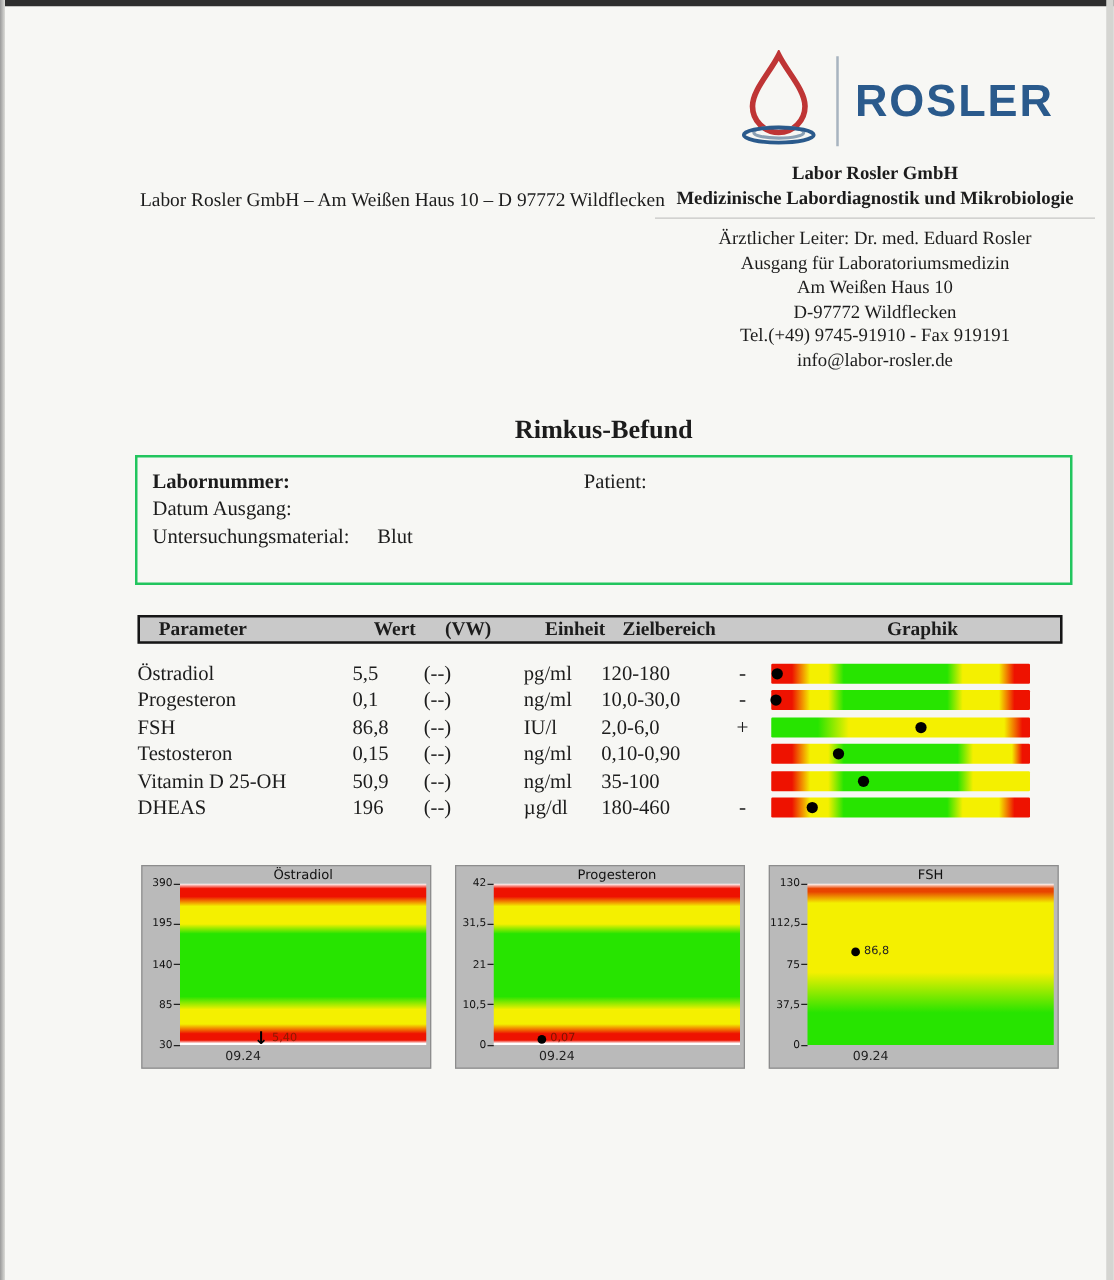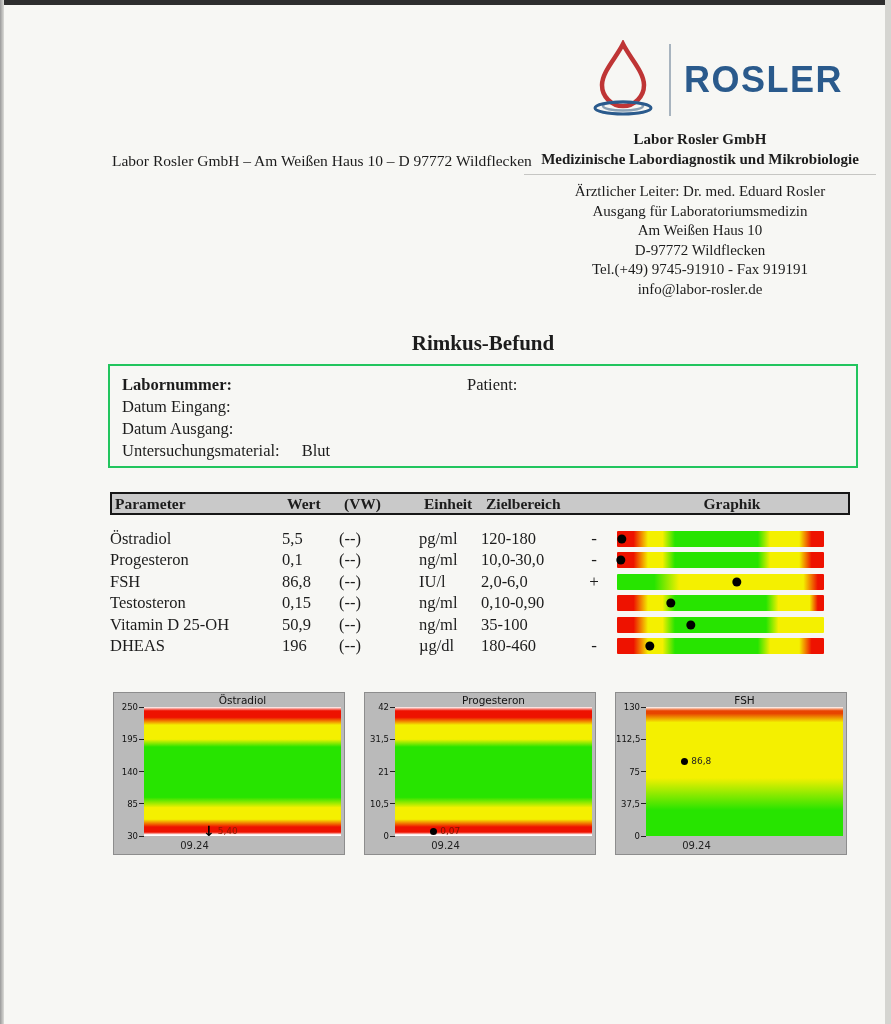--- a/index.html
+++ b/index.html
@@ -37,21 +37,21 @@
               border:2px solid #22c55e; padding:8px 0 0 12px; font-size:16.5px; line-height:22px; }
   .info-line1 { position:relative; }
   .label-bold { font-weight:bold; }
   .patient-label { position:absolute; left:345px; top:0; }
   .material-value { margin-left:18px; }
 
   
   .t-grid { display:grid; grid-template-columns:172px 57px 80px 62px 96px 34px 1fr; align-items:center; }
   .table-header { position:absolute; left:110px; top:492px; width:740px; height:23px;
                   background:#c9c9c9; border:2px solid #161616; font-weight:bold;
-                  font-size:15.5px; padding-left:3px; }
+                  font-size:15.5px; padding-left:15px; }
   .th-graphik { text-align:center; }
   .table-body { position:absolute; left:110px; top:528px; width:714px; font-size:16.5px; }
   .t-row { height:21.5px; }
   .flag-cell { text-align:center; font-size:17px; }
   .bar-cell { position:relative; height:16px; margin-left:6px; border-radius:1px; }
   .marker-dot { position:absolute; top:50%; width:9px; height:9px; background:#000;
                 border-radius:50%; transform:translate(-30%,-50%); }
 
   
   .charts-row { position:absolute; left:113px; top:692px; width:734px; height:163px;
@@ -108,21 +108,20 @@
   <div>info@labor-rosler.de</div>
 </div>
 
 <div class="report-title">Rimkus-Befund</div>
 
 <div class="info-box">
   <div class="info-line1">
     <span class="label-bold">Labornummer:</span>
     <span class="patient-label">Patient:</span>
   </div>
-  <div>Datum Eingang:</div>
   <div>Datum Ausgang:</div>
   <div>
     <span>Untersuchungsmaterial:</span>
     <span class="material-value">Blut</span>
   </div>
 </div>
 
 <div class="table-header t-grid">
   <span>Parameter</span>
   <span>Wert</span>
@@ -205,21 +204,21 @@
       <span class="marker-dot" style="left: 15%;"></span>
     </span>
   </div>
 </div>
 
 <div class="charts-row">
   <div class="chart-panel">
     <div class="chart-title">Östradiol</div>
     <div class="chart-yticks">
         <div class="ytick" style="top: 0%;">
-          <span>250</span>
+          <span>390</span>
           <span class="ytick-mark"></span>
         </div>
         <div class="ytick" style="top: 25%;">
           <span>195</span>
           <span class="ytick-mark"></span>
         </div>
         <div class="ytick" style="top: 50%;">
           <span>140</span>
           <span class="ytick-mark"></span>
         </div>

